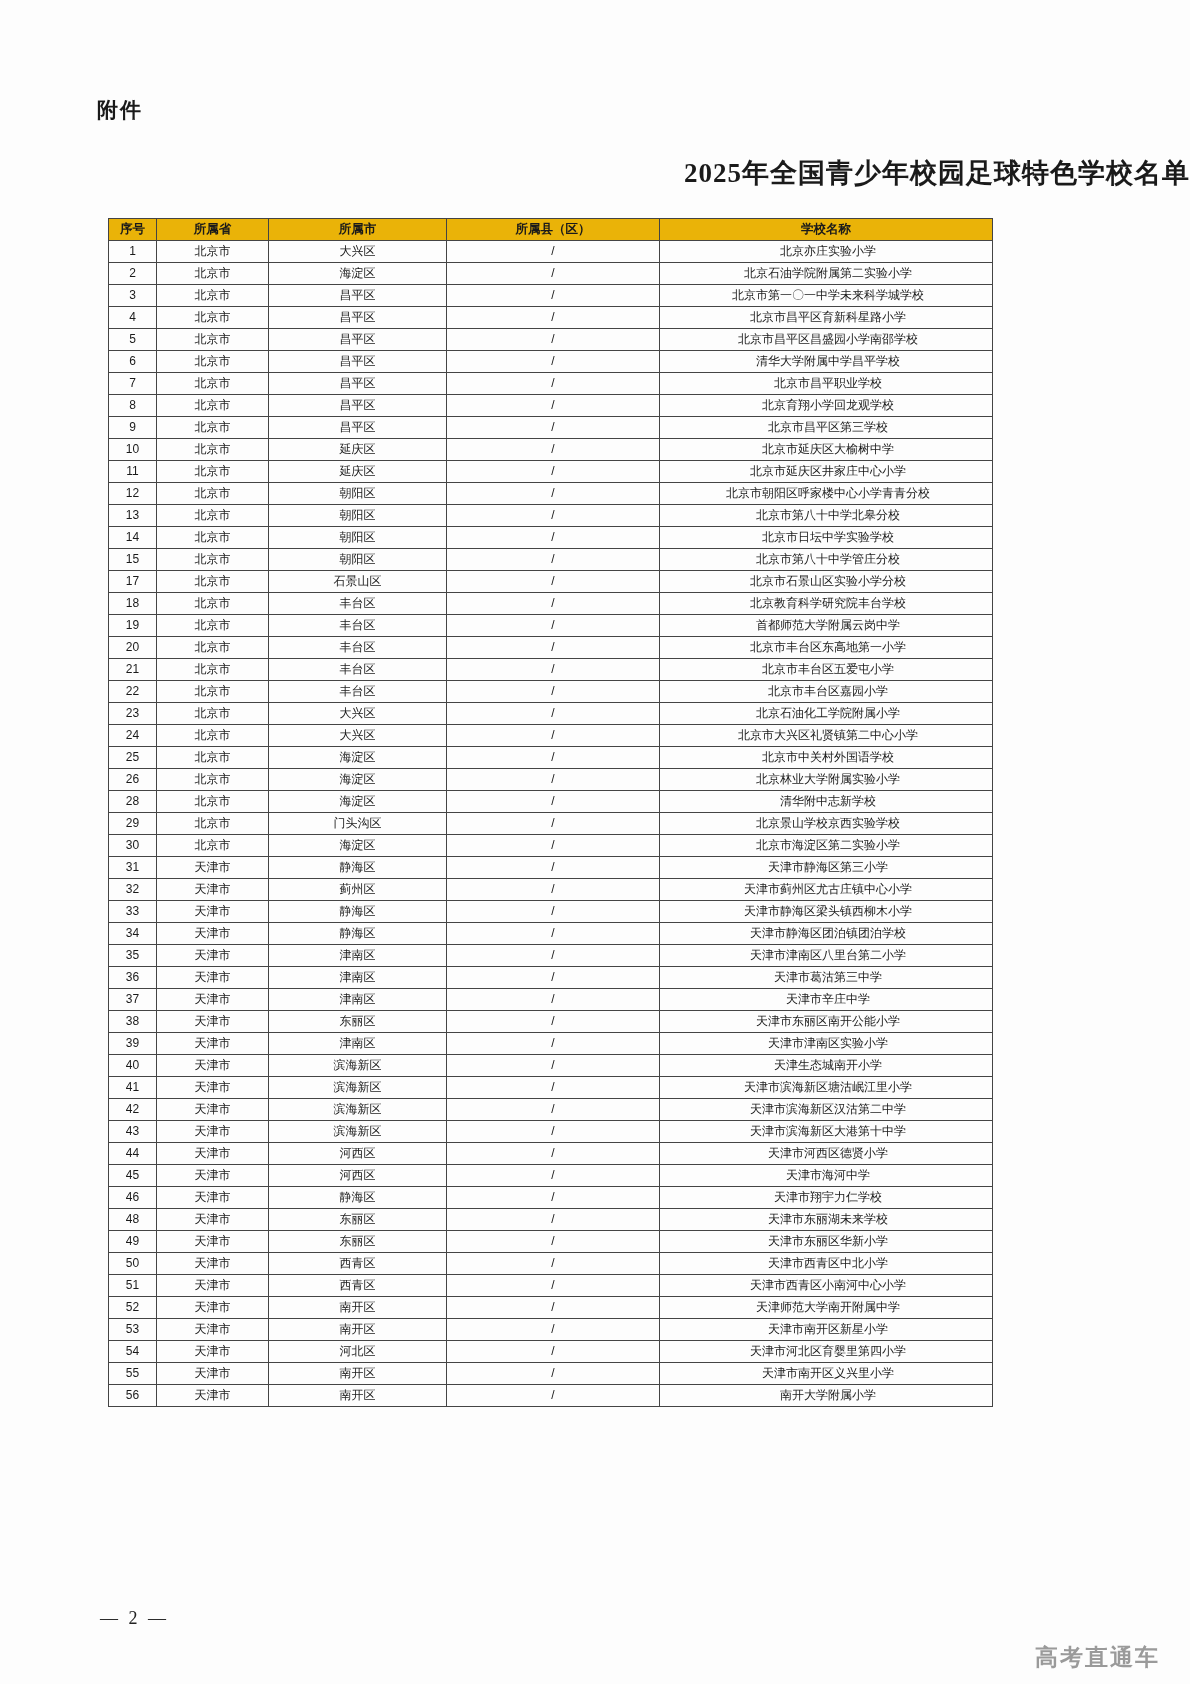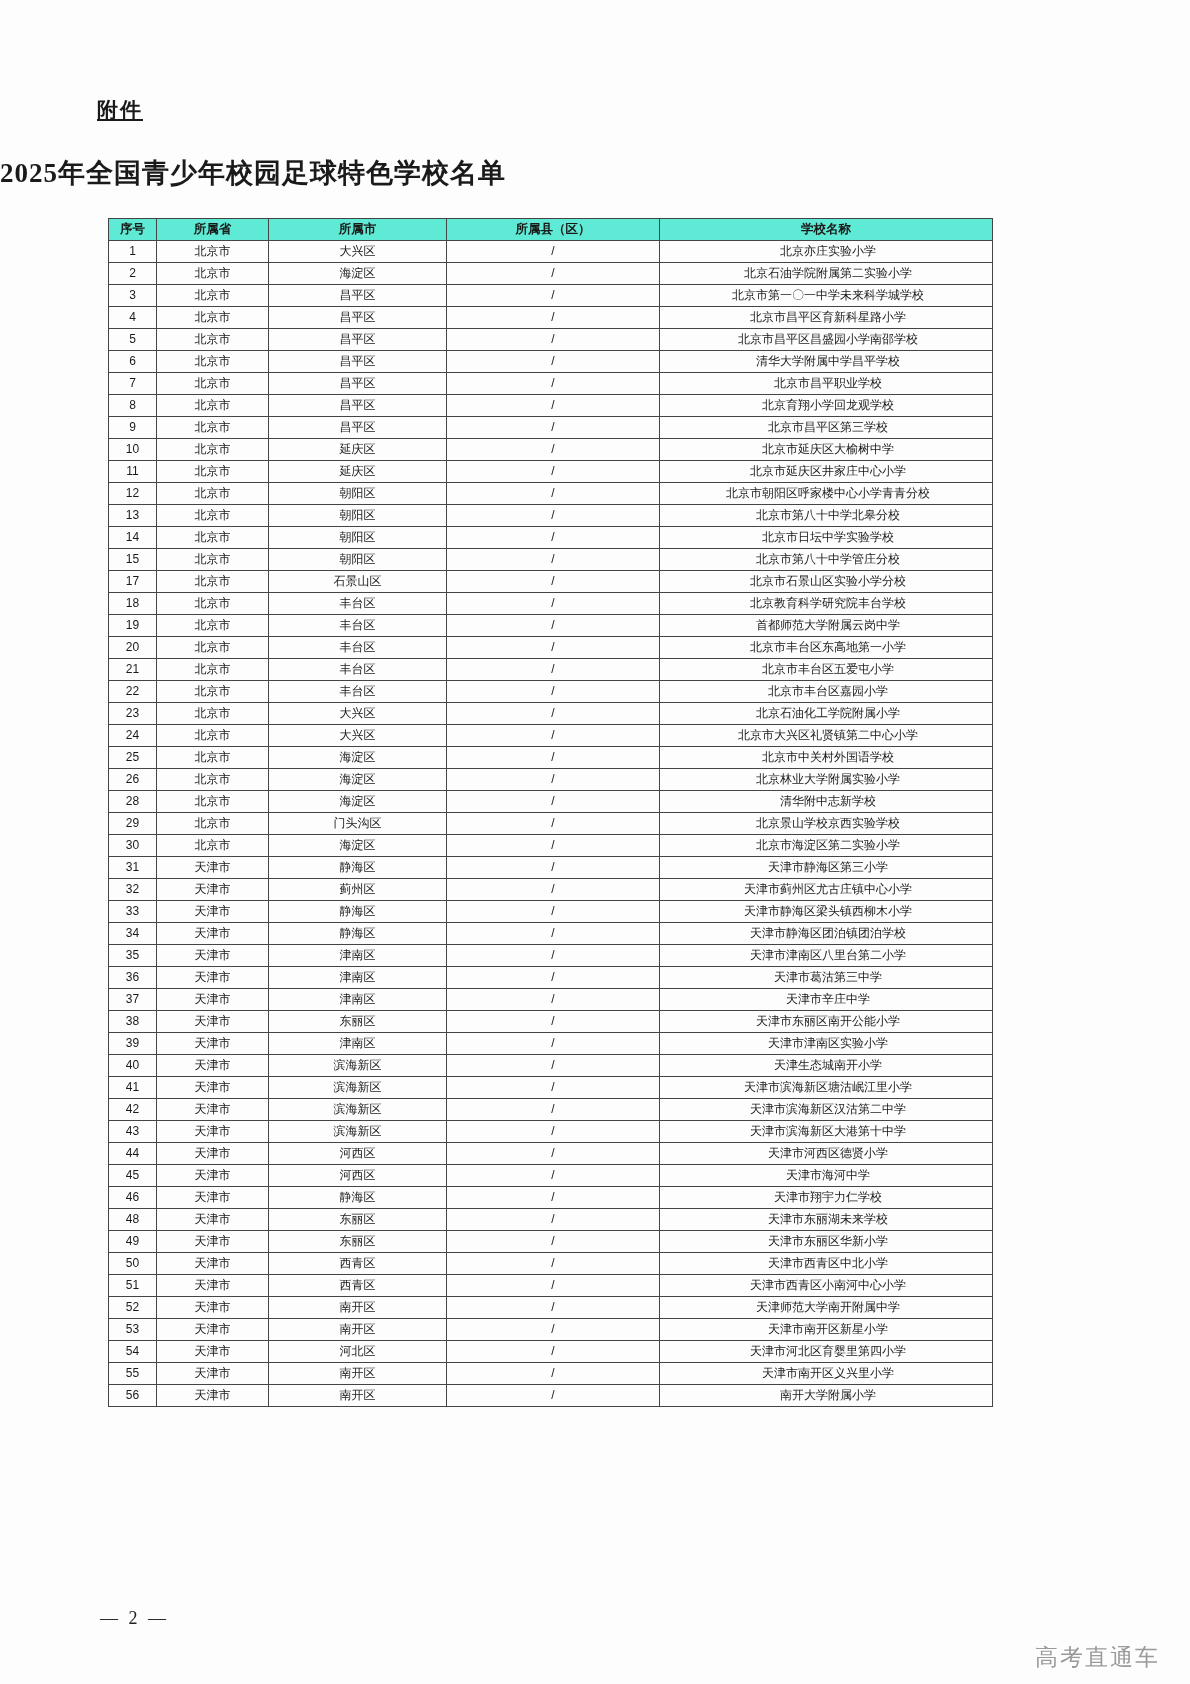--- a/index.html
+++ b/index.html
@@ -15,28 +15,27 @@
     inset: 0;
     background: #fdfdfd;
   }
   .attachment-label {
     position: absolute;
     left: 97px;
     top: 96px;
     font-size: 21px;
     font-weight: bold;
     letter-spacing: 2px;
-    text-decoration: underline;
   }
   .doc-title {
     position: absolute;
     left: 0;
     top: 155px;
     width: 100%;
-    text-align: left;
+    text-align: right;
     font-size: 27px;
     font-weight: bold;
     font-family: "Liberation Serif", "DejaVu Serif", serif;
     letter-spacing: 1px;
   }
   table.school-table {
     position: absolute;
     left: 108px;
     top: 218px;
     width: 884px;
@@ -50,21 +49,21 @@
     height: 22px;
     padding: 1px 4px;
     text-align: center;
     vertical-align: middle;
     overflow: hidden;
     white-space: nowrap;
     line-height: 1.1;
   }
   table.school-table th {
     font-weight: bold;
-    background: #5eead4;
+    background: #eab308;
     font-size: 12.5px;
   }
   col.c-index  { width: 48px; }
   col.c-prov   { width: 112px; }
   col.c-city   { width: 178px; }
   col.c-county { width: 213px; }
   col.c-school { width: 333px; }
   table.school-table td.col4 {
     text-align: center;
     padding-left: 8px;
@@ -77,21 +76,21 @@
     font-family: "Liberation Serif", "DejaVu Serif", serif;
     letter-spacing: 3px;
     color: #222;
   }
   .watermark {
     position: absolute;
     right: 30px;
     top: 1642px;
     font-size: 23px;
     color: #9a9a9a;
-    font-weight: normal;
+    font-weight: bold;
     letter-spacing: 2px;
   }
 </style>
 </head>
 <body>
 
 <div class="page">
 
   <div class="attachment-label">附件</div>
 

